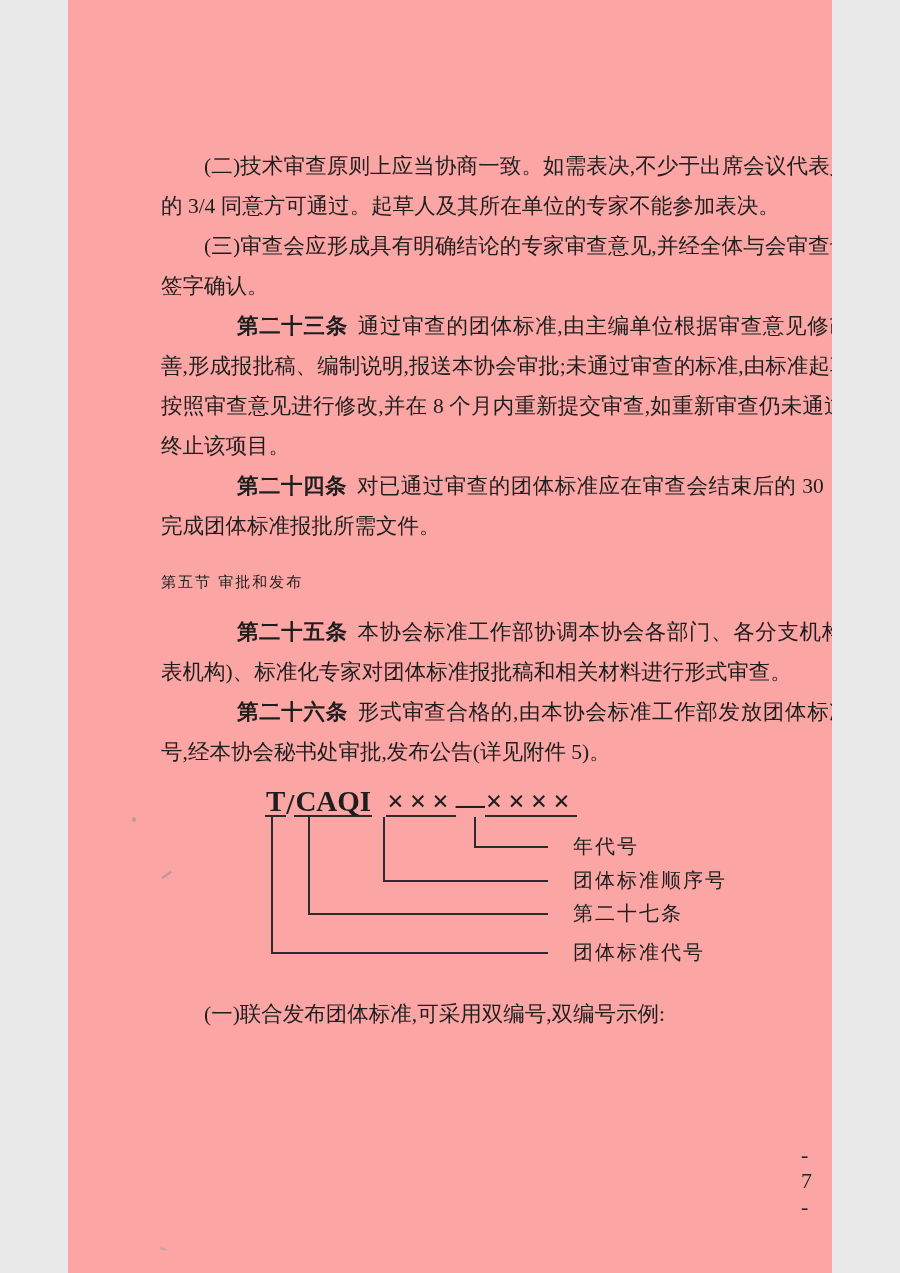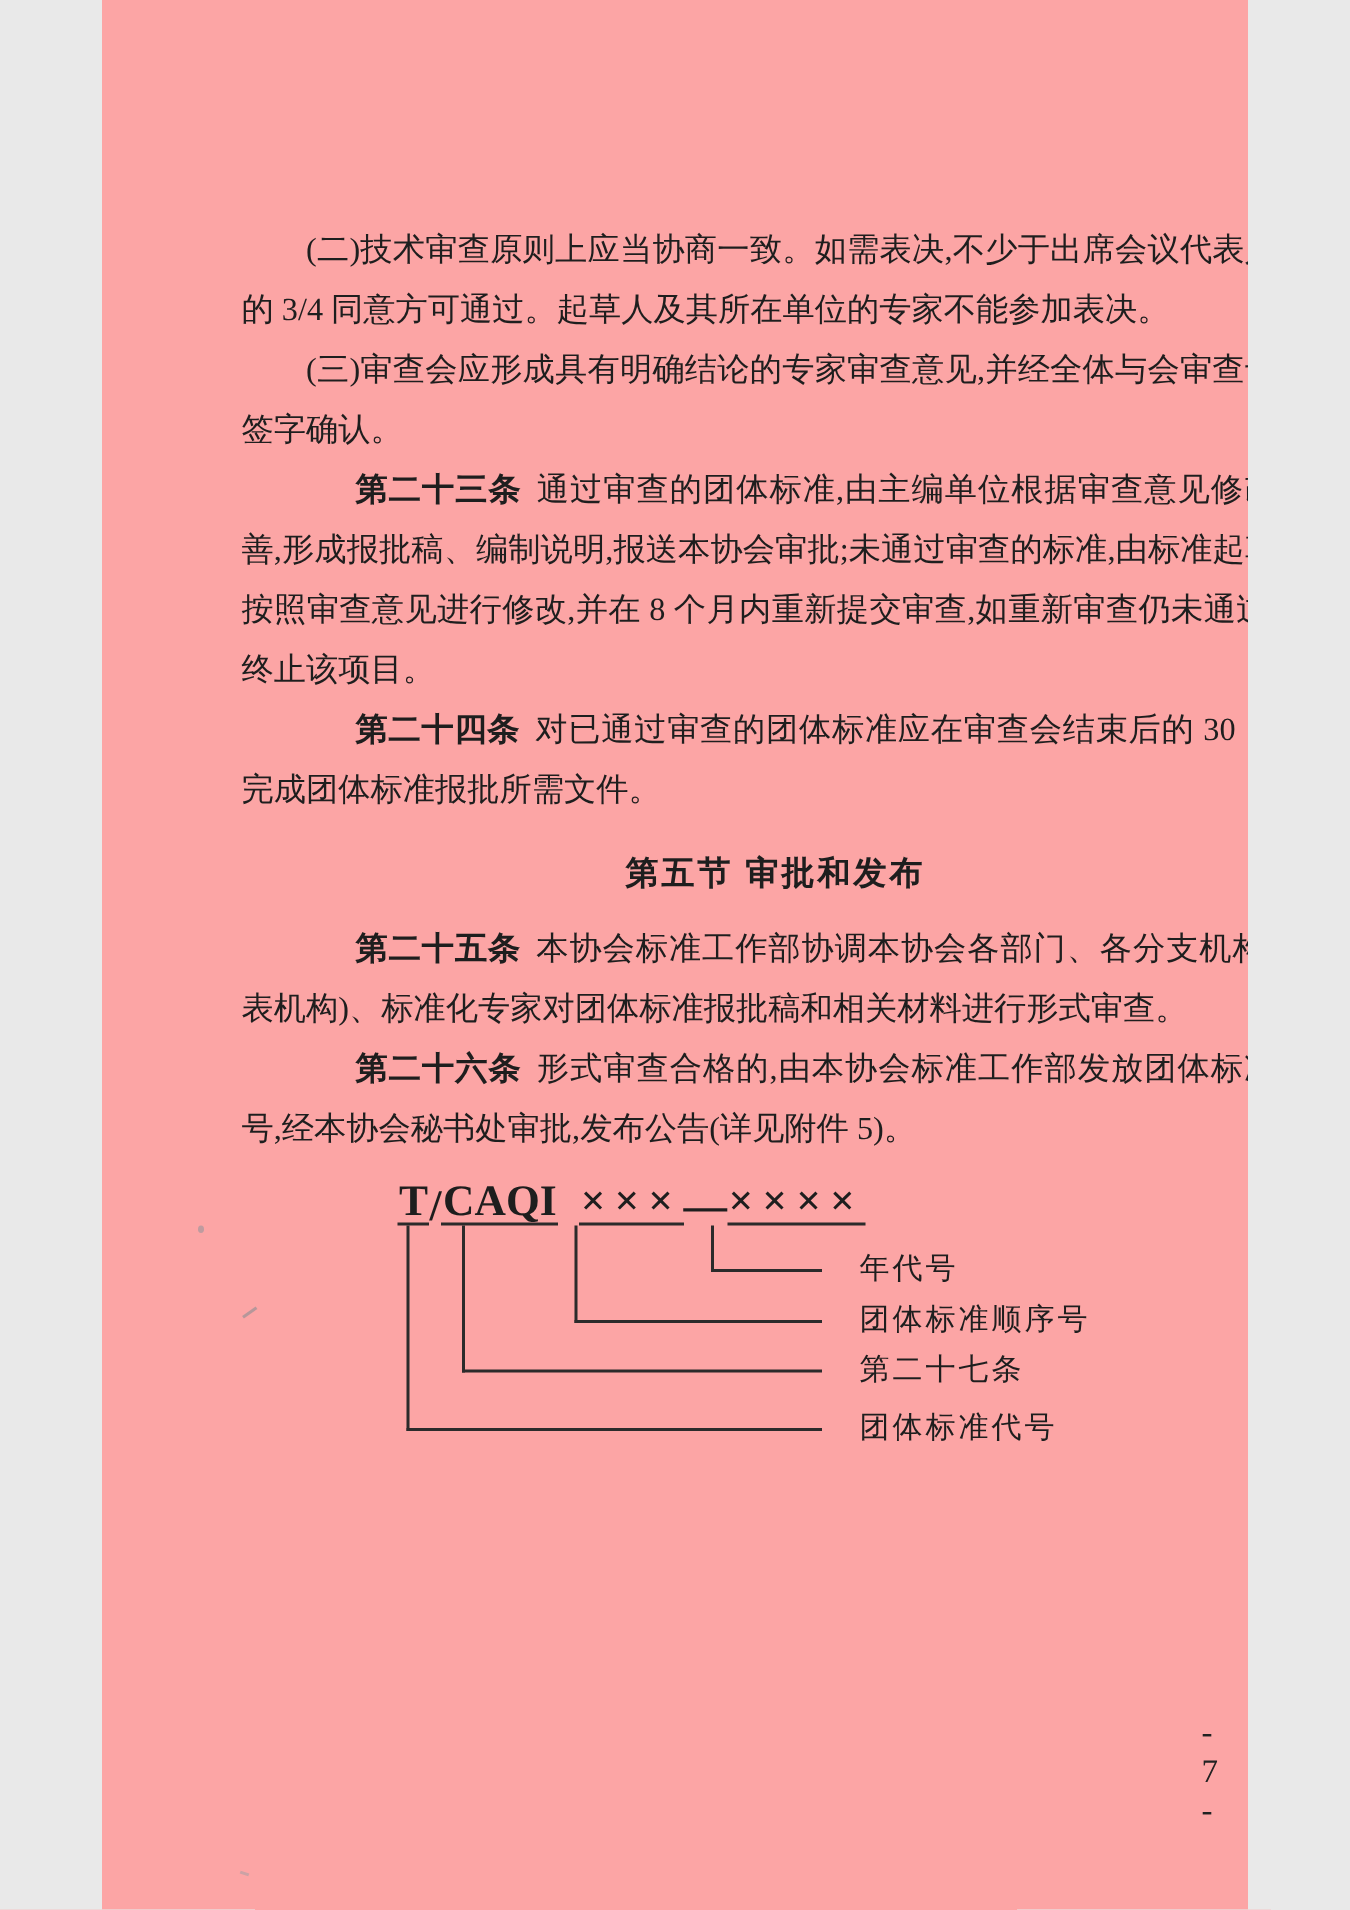--- a/index.html
+++ b/index.html
@@ -19,23 +19,23 @@
   }
   .para { margin:0; text-indent:2em; }
   .artnum {
     font-family:"Liberation Sans","DejaVu Sans",sans-serif;
     font-weight:700;
     margin-right:10px;
     margin-left:33px;
   }
   .section-heading {
     margin:16px 0 10px 0;
-    font-size:22px; line-height:40px;
-    text-align:center; text-indent:0;
-    font-weight:700; letter-spacing:2px;
+    font-size:15px; line-height:40px;
+    text-indent:0;
+    font-weight:400; letter-spacing:2px;
     font-family:"Liberation Sans","DejaVu Sans",sans-serif;
   }
   
   .diagram {
     position:relative;
     height:196px;
     margin:16px 0 0 104px;
     text-indent:0; text-align:left;
   }
   .code-line {
@@ -112,18 +112,19 @@
       <div class="conn c2"></div>
       <div class="conn c3"></div>
       <div class="conn c4"></div>
 
       <div class="dlabel l-year">年代号</div>
       <div class="dlabel l-seq">团体标准顺序号</div>
       <div class="dlabel l-assoc">第二十七条</div>
       <div class="dlabel l-code">团体标准代号</div>
     </div>
 
+    <p class="para item1">(一)联合发布团体标准,可采用双编号,双编号示例:</p>
 
   </main>
 
   <div class="footer-page-number">- 7 -</div>
 
 </div>
 
 </body></html>

